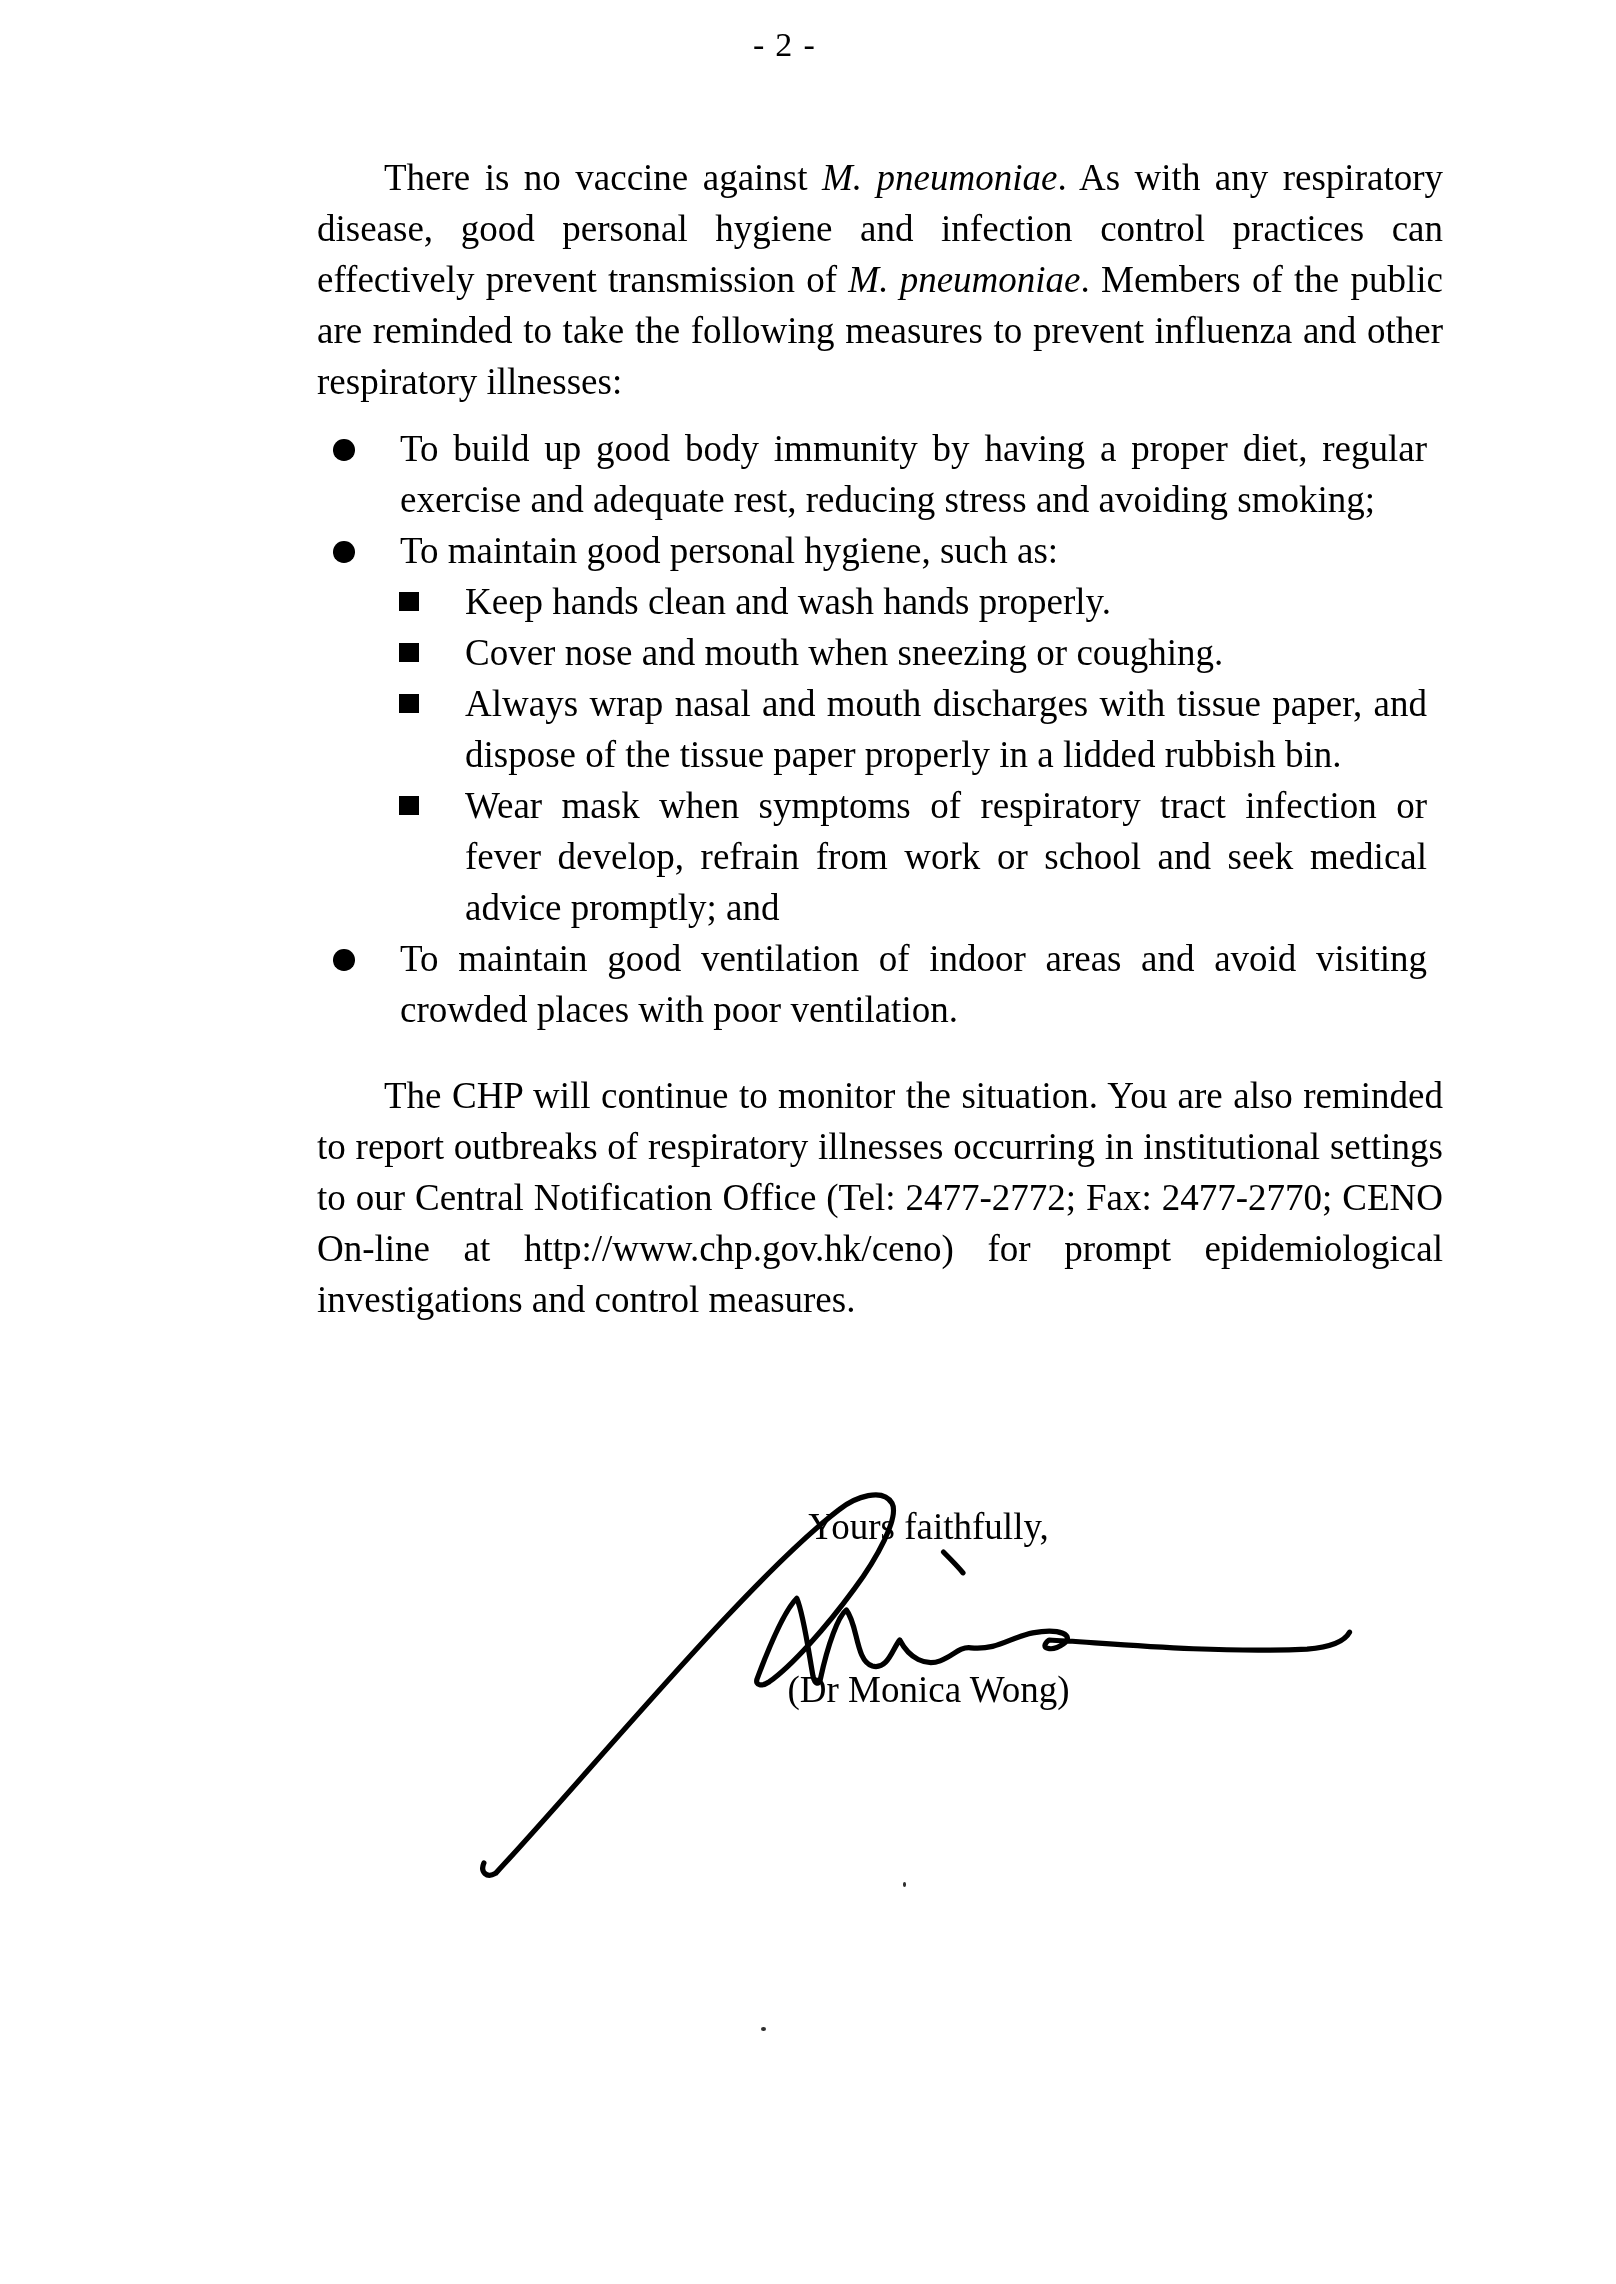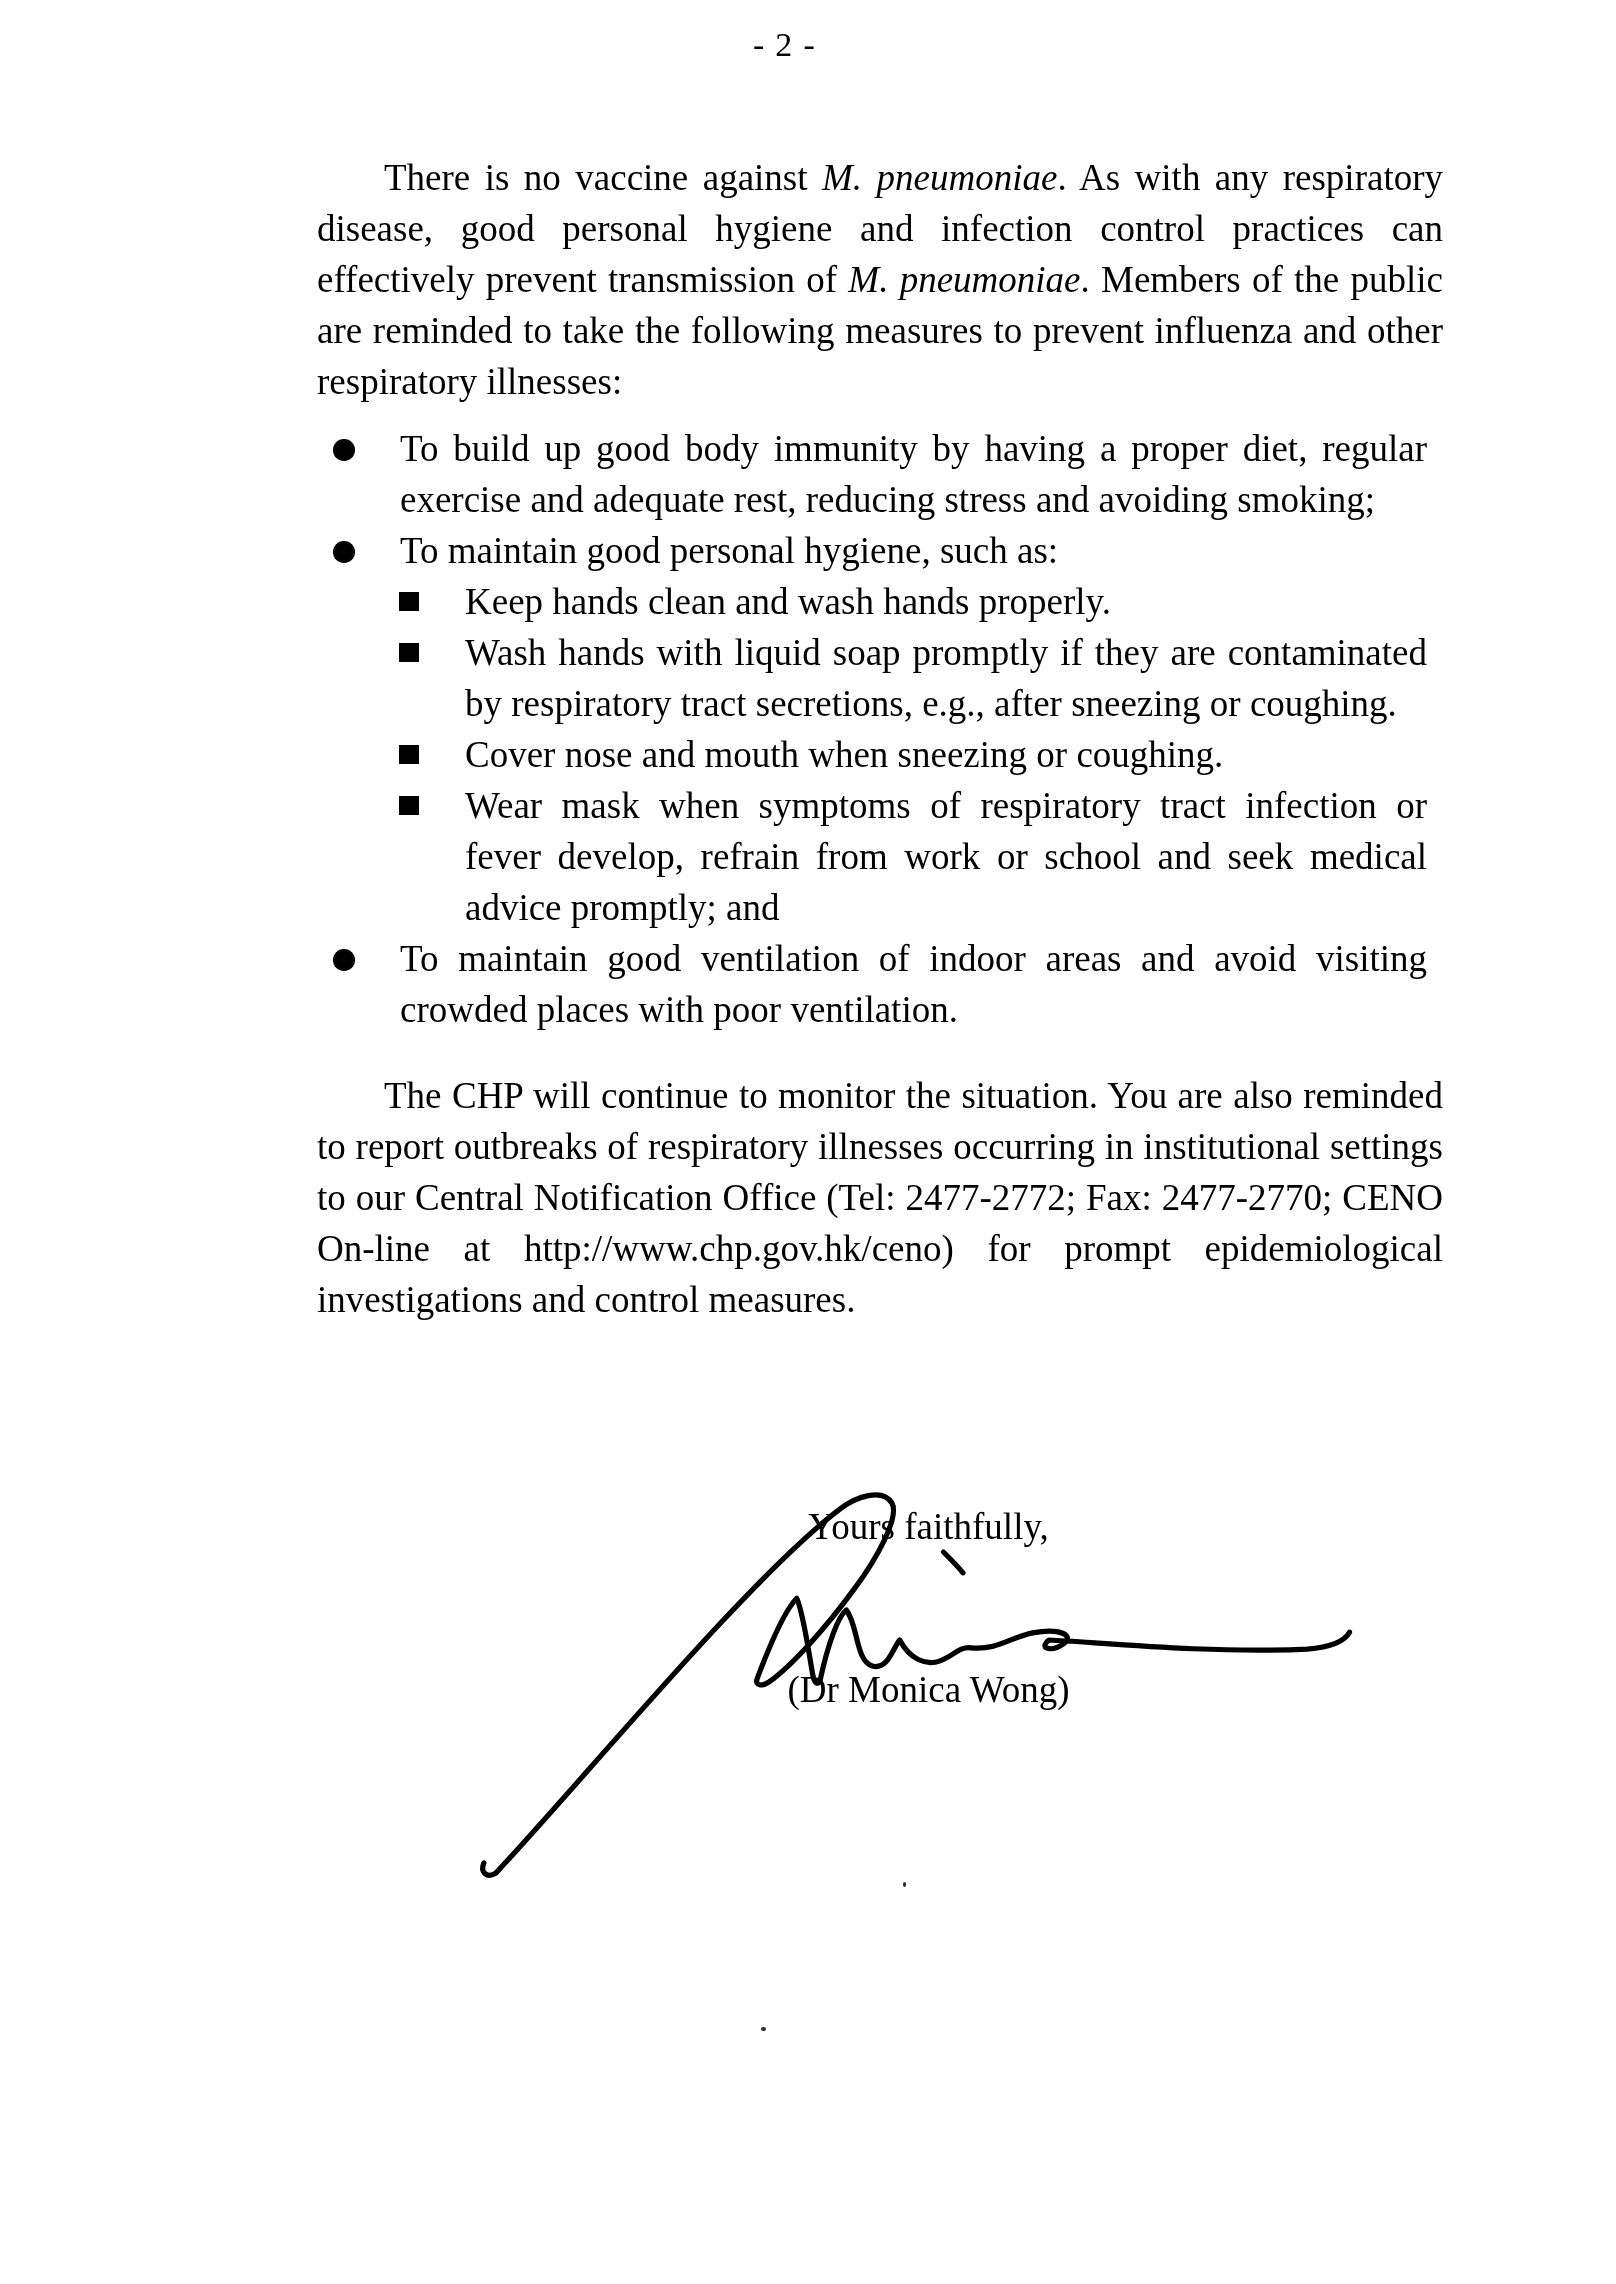--- a/index.html
+++ b/index.html
@@ -114,34 +114,34 @@
 
       <div class="sublist">
 
         <div class="li2">
           <span class="marker">
               <span class="sq"></span>
             </span>
           <div class="litext">Keep hands clean and wash hands properly.</div>
         </div>
 
-        <div class="li2">
-          <span class="marker">
-              <span class="sq"></span>
-            </span>
-          <div class="litext">Wash hands with liquid soap promptly if they are contaminated by respiratory tract secretions, e.g., after sneezing or coughing.</div>
-        </div>
 
         <div class="li2">
           <span class="marker">
               <span class="sq"></span>
             </span>
           <div class="litext">Cover nose and mouth when sneezing or coughing.</div>
         </div>
 
+        <div class="li2">
+          <span class="marker">
+              <span class="sq"></span>
+            </span>
+          <div class="litext">Always wrap nasal and mouth discharges with tissue paper, and dispose of the tissue paper properly in a lidded rubbish bin.</div>
+        </div>
 
         <div class="li2">
           <span class="marker">
               <span class="sq"></span>
             </span>
           <div class="litext">Wear mask when symptoms of respiratory tract infection or fever develop, refrain from work or school and seek medical advice promptly; and</div>
         </div>
 
       </div>
 

